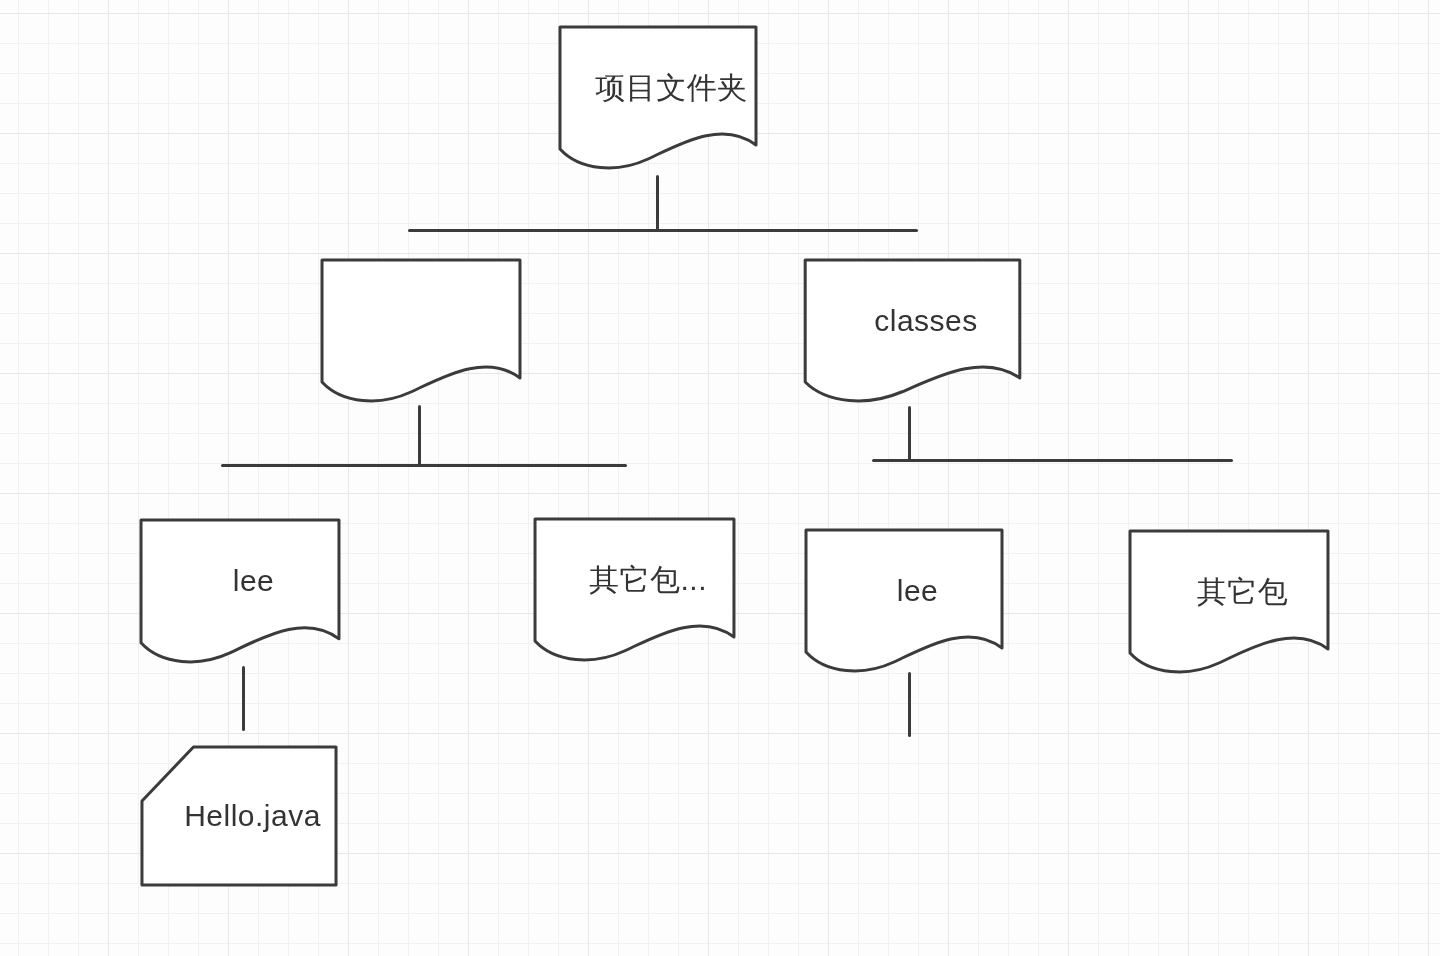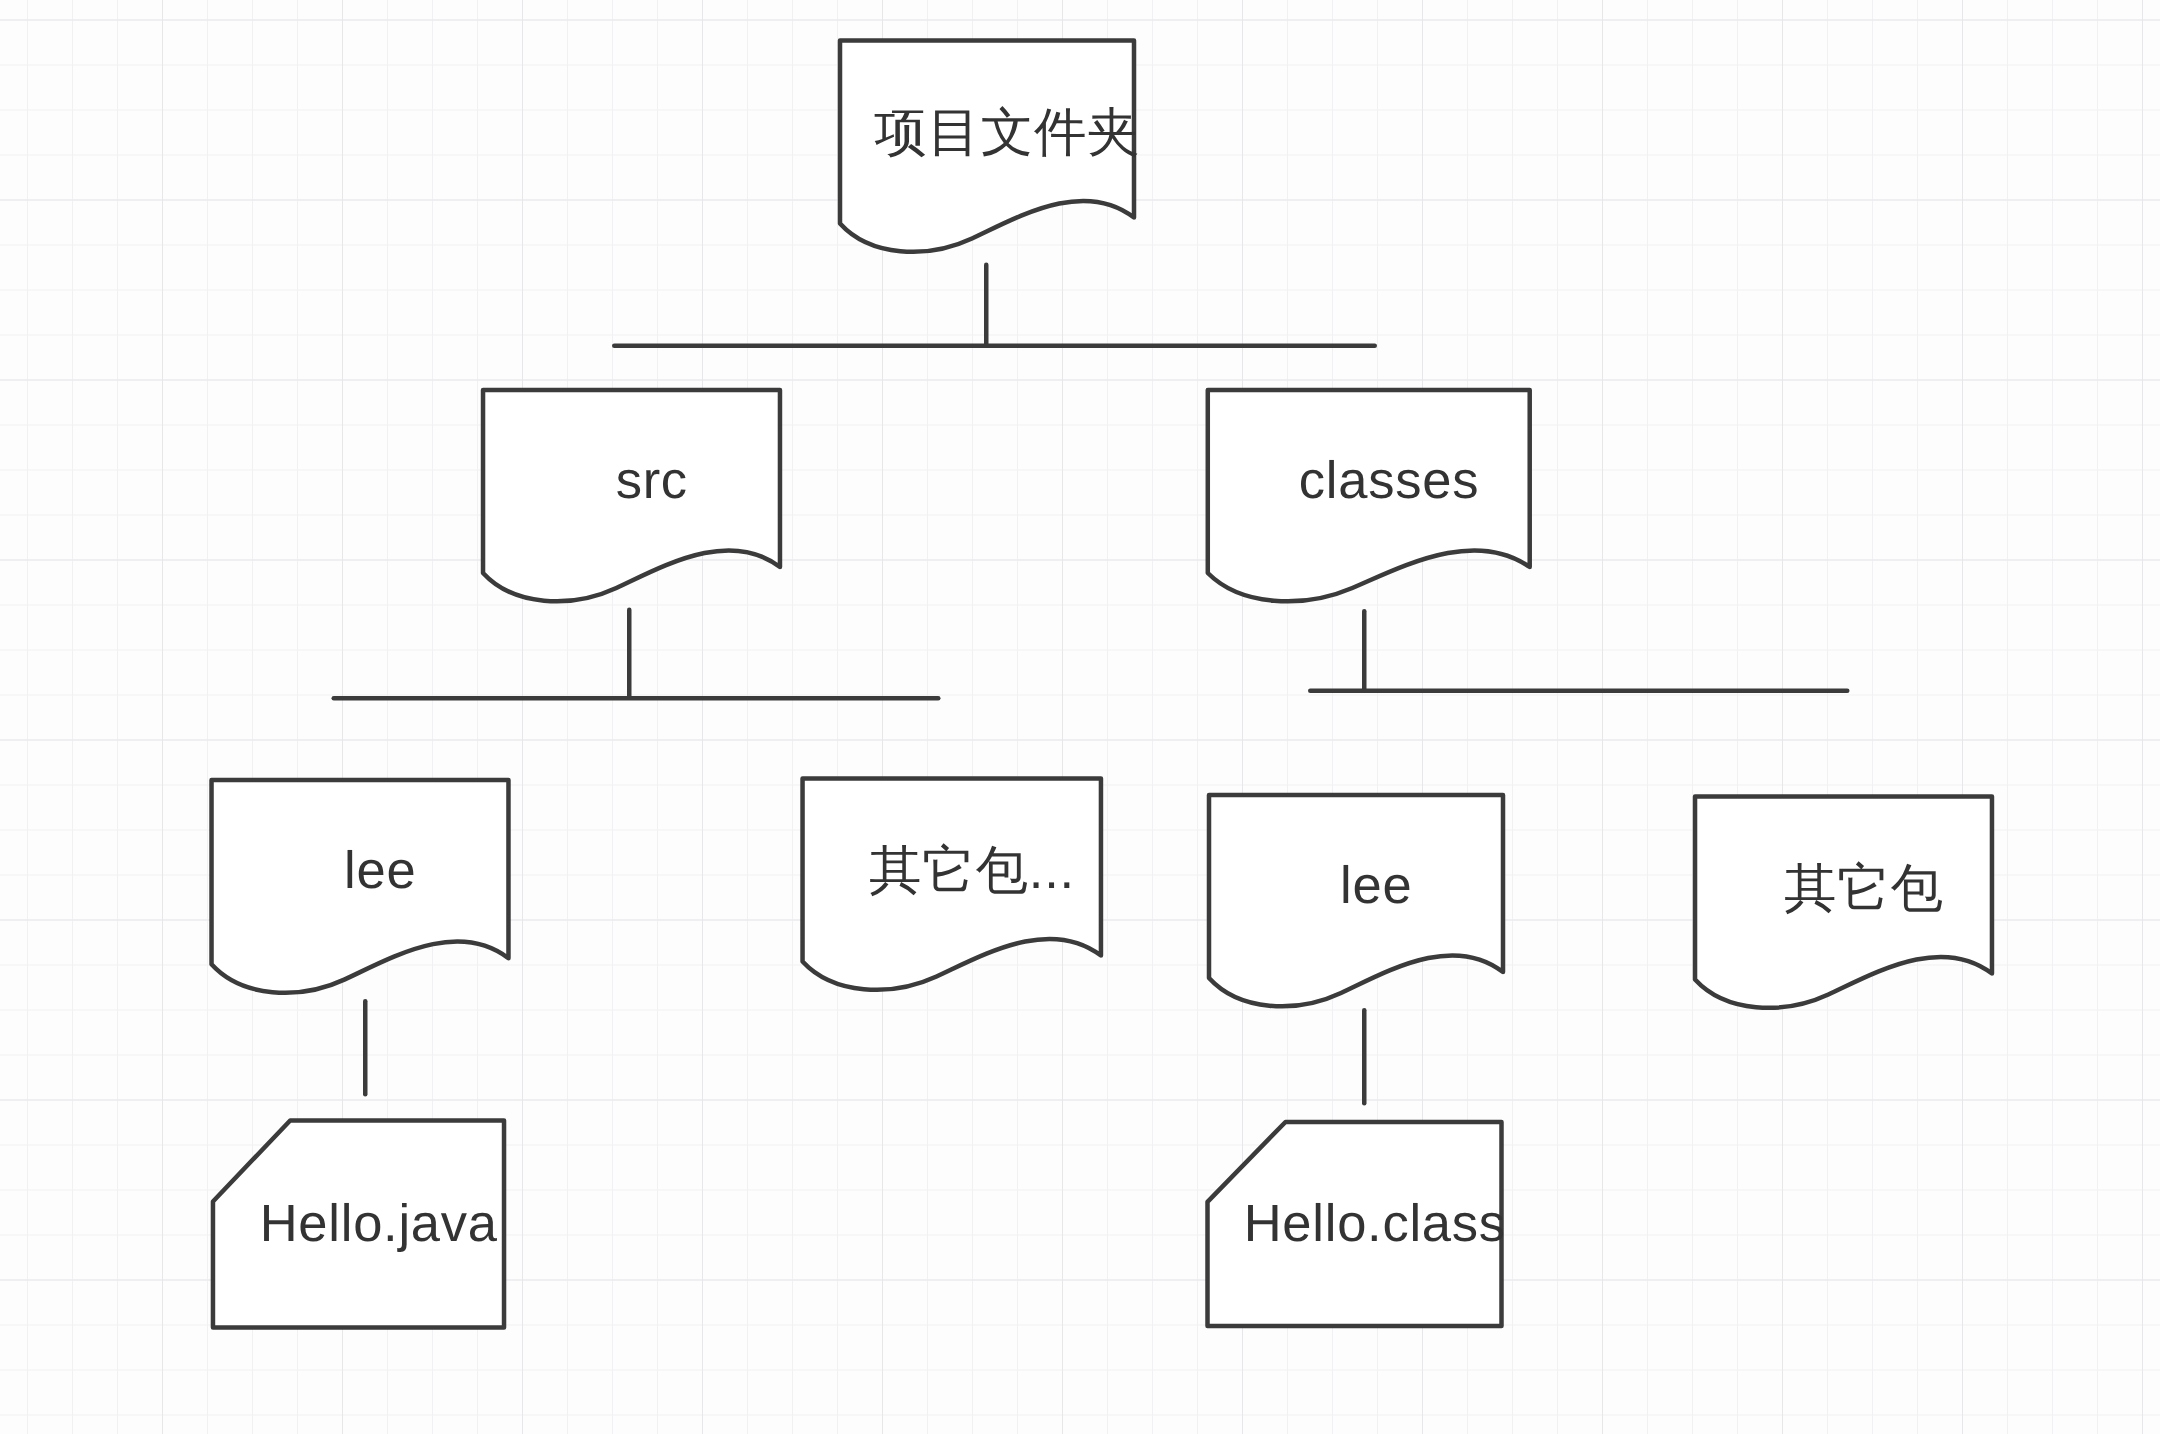--- a/index.html
+++ b/index.html
@@ -30,21 +30,21 @@
   .node svg path{
     fill:var(--fill);
     stroke:var(--stroke);
     stroke-width:3;
     stroke-linejoin:round;
     stroke-linecap:round;
   }
   .node .label{
     position:absolute;left:0;right:0;
     display:flex;align-items:center;justify-content:center;
-    font-size:35px;color:var(--text);
+    font-size:30px;color:var(--text);
     letter-spacing:0.5px;
     white-space:nowrap;
     pointer-events:none;
     padding-left:27px;
   }
   .node.document .label{top:0;height:126px;}
   .node.card .label{top:0;bottom:0;}
   .connector{position:absolute;background:var(--stroke);border-radius:2px;}
   .connector.vline{width:3px;}
   .connector.hline{height:3px;}
@@ -56,21 +56,20 @@
     <div class="node document" style="left: 558px; top: 25px; width: 200px; height: 146px;">
       <svg viewBox="0 0 200 146" preserveAspectRatio="none">
         <path d="M2,2 L198,2 L198,120 C164,94 120,120 90,134 C60,148 22,146 2,124 Z" vector-effect="non-scaling-stroke"></path>
       </svg>
       <div class="label">项目文件夹</div>
     </div>
     <div class="node document" style="left: 320px; top: 258px; width: 202px; height: 146px;">
       <svg viewBox="0 0 200 146" preserveAspectRatio="none">
         <path d="M2,2 L198,2 L198,120 C164,94 120,120 90,134 C60,148 22,146 2,124 Z" vector-effect="non-scaling-stroke"></path>
       </svg>
-      <div class="label">src</div>
     </div>
     <div class="node document" style="left: 803px; top: 258px; width: 219px; height: 146px;">
       <svg viewBox="0 0 200 146" preserveAspectRatio="none">
         <path d="M2,2 L198,2 L198,120 C164,94 120,120 90,134 C60,148 22,146 2,124 Z" vector-effect="non-scaling-stroke"></path>
       </svg>
       <div class="label">classes</div>
     </div>
     <div class="node document" style="left: 139px; top: 518px; width: 202px; height: 147px;">
       <svg viewBox="0 0 200 146" preserveAspectRatio="none">
         <path d="M2,2 L198,2 L198,120 C164,94 120,120 90,134 C60,148 22,146 2,124 Z" vector-effect="non-scaling-stroke"></path>
@@ -94,26 +93,20 @@
         <path d="M54,2 L198,2 L198,140 L2,140 L2,56 Z" vector-effect="non-scaling-stroke"></path>
       </svg>
       <div class="label">Hello.java</div>
     </div>
     <div class="node document" style="left: 1128px; top: 529px; width: 202px; height: 146px;">
       <svg viewBox="0 0 200 146" preserveAspectRatio="none">
         <path d="M2,2 L198,2 L198,120 C164,94 120,120 90,134 C60,148 22,146 2,124 Z" vector-effect="non-scaling-stroke"></path>
       </svg>
       <div class="label">其它包</div>
     </div>
-    <div class="node card" style="left: 803px; top: 746px; width: 200px; height: 140px;">
-      <svg viewBox="0 0 200 142" preserveAspectRatio="none">
-        <path d="M54,2 L198,2 L198,140 L2,140 L2,56 Z" vector-effect="non-scaling-stroke"></path>
-      </svg>
-      <div class="label">Hello.class</div>
-    </div>
     <div class="connector vline" style="left: 656px; top: 175px; height: 57px;"></div>
     <div class="connector hline" style="left: 408px; top: 229px; width: 510px;"></div>
     <div class="connector vline" style="left: 418px; top: 405px; height: 61px;"></div>
     <div class="connector hline" style="left: 221px; top: 464px; width: 406px;"></div>
     <div class="connector vline" style="left: 908px; top: 406px; height: 56px;"></div>
     <div class="connector hline" style="left: 872px; top: 459px; width: 361px;"></div>
     <div class="connector vline" style="left: 242px; top: 666px; height: 65px;"></div>
     <div class="connector vline" style="left: 908px; top: 672px; height: 65px;"></div>
   </div>
 

